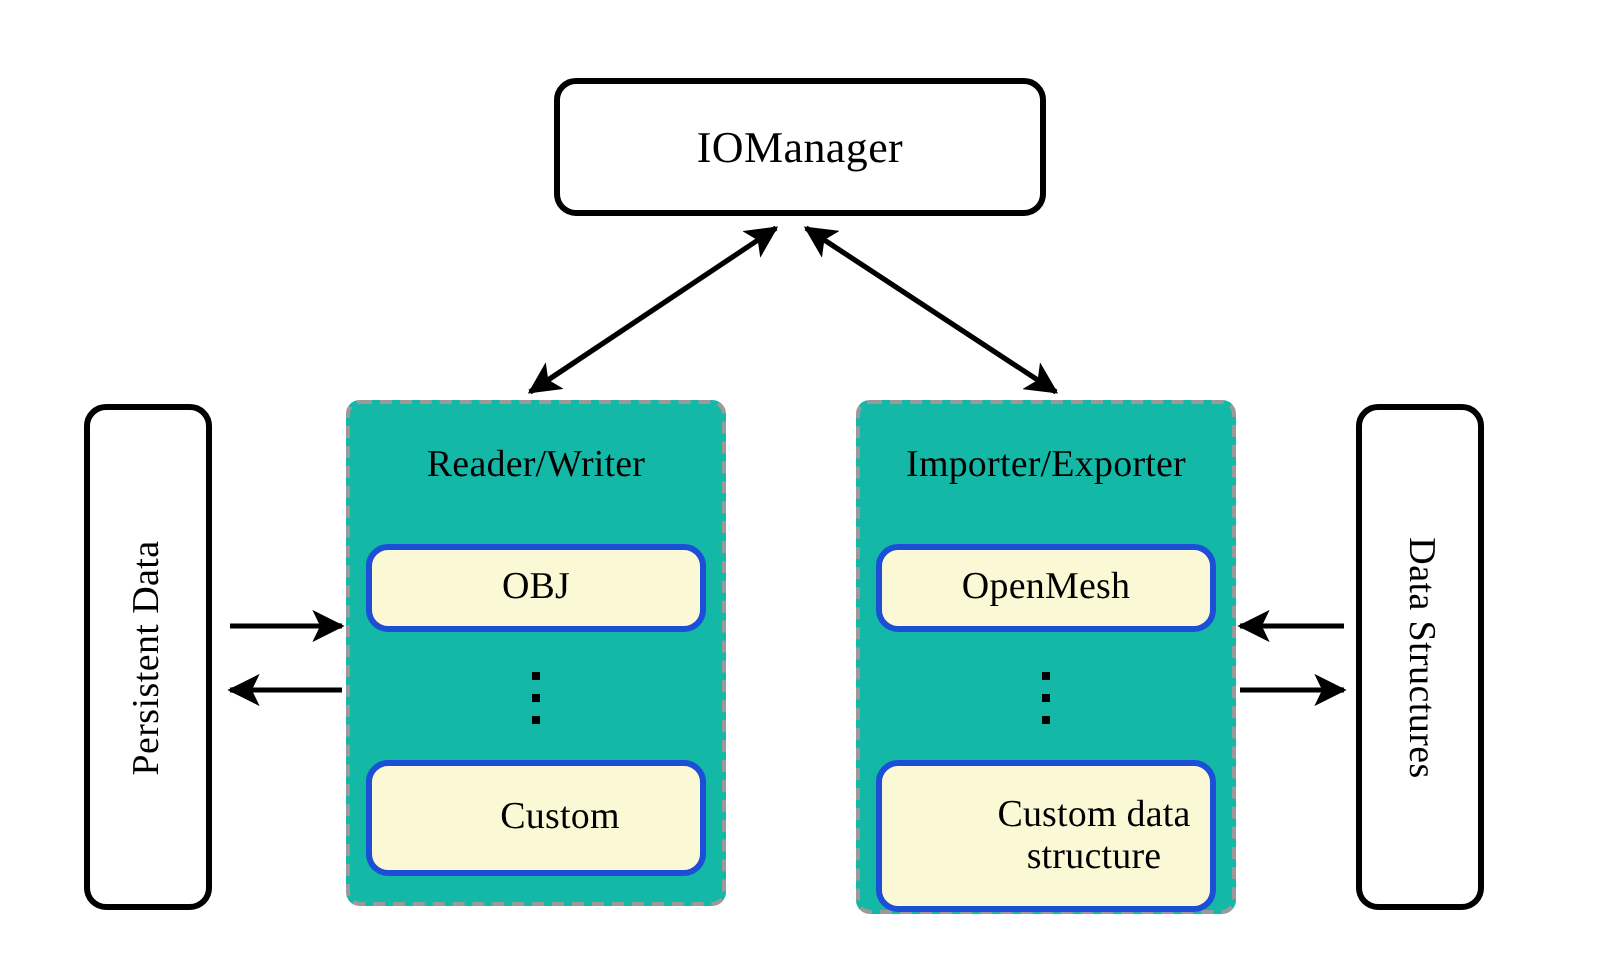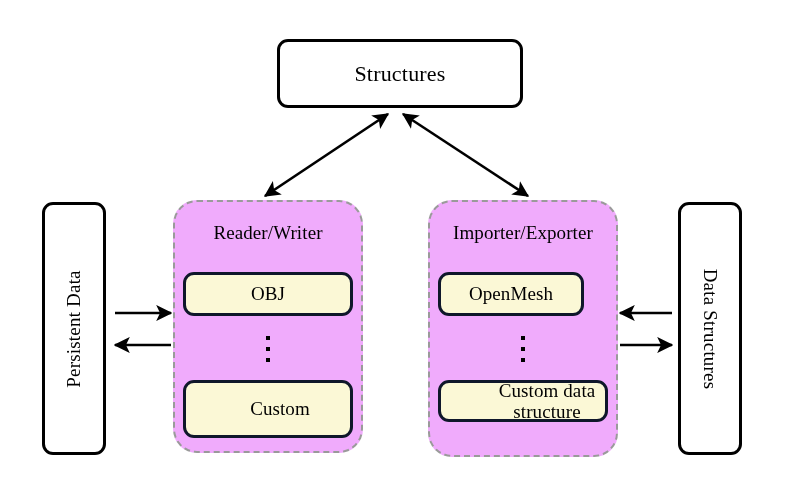--- a/index.html
+++ b/index.html
@@ -21,30 +21,30 @@
   .hard-box {
     position: absolute;
     background: #ffffff;
     border: 3px solid #000000;
     border-radius: 11px;
     box-sizing: border-box;
   }
 
   .panel {
     position: absolute;
-    background: #f0abfc;
+    background: #14b8a6;
     border: 2px dashed #9a9a9a;
-    border-radius: 24px;
+    border-radius: 7px;
     box-sizing: border-box;
   }
 
   .inner-box {
     position: absolute;
     background: #fbf8d6;
-    border: 3px solid #0f172a;
+    border: 3px solid #1d4ed8;
     border-radius: 11px;
     box-sizing: border-box;
     display: flex;
     align-items: center;
     justify-content: center;
     text-align: center;
     line-height: 1.12;
   }
 
   
@@ -109,21 +109,21 @@
     height: 489px;
     pointer-events: none;
   }
 </style>
 </head>
 <body>
 
 <div id="canvas">
 
   <div class="hard-box" style="left:277px; top:39px; width:246px; height:69px;">
-    <div class="io-title">Structures</div>
+    <div class="io-title">IOManager</div>
   </div>
 
   <div class="hard-box" style="left:42px; top:202px; width:64px; height:253px;">
     <div class="vert-label up">Persistent Data</div>
   </div>
 
   <div class="hard-box" style="left:678px; top:202px; width:64px; height:253px;">
     <div class="vert-label down">Data Structures</div>
   </div>
 
@@ -142,31 +142,31 @@
   </div>
 
   <div class="inner-box" style="left:183px; top:380px; width:170px; height:58px; flex-direction:column;padding-left:24px;">
     <span class="box-label">Custom</span>
   </div>
 
   <div class="panel" style="left:428px; top:200px; width:190px; height:257px;padding-left:36px;">
     <div class="panel-title">Importer/Exporter</div>
   </div>
 
-  <div class="inner-box" style="left:438px; top:272px; width:146px; height:44px;">
+  <div class="inner-box" style="left:438px; top:272px; width:170px; height:44px;">
     <span class="box-label">OpenMesh</span>
   </div>
 
   <div class="vdots" style="left:519px; top:336px; height:26px;">
     <i></i>
       <i></i>
       <i></i>
   </div>
 
-  <div class="inner-box" style="left:438px; top:380px; width:170px; height:42px; flex-direction:column;padding-left:48px;">
+  <div class="inner-box" style="left:438px; top:380px; width:170px; height:76px; flex-direction:column;padding-left:48px;">
     <span class="box-label">Custom data</span>
     <span class="box-label">structure</span>
   </div>
 
   <svg id="arrows" viewBox="0 0 800 489">
     <defs>
       <marker id="ah" viewBox="0 0 10 10" refX="9.2" refY="5" markerWidth="6.2" markerHeight="6.2" orient="auto-start-reverse">
         <path d="M 0 0 L 10 5 L 0 10 L 2.4 5 z" fill="#000000"></path>
       </marker>
     </defs>

